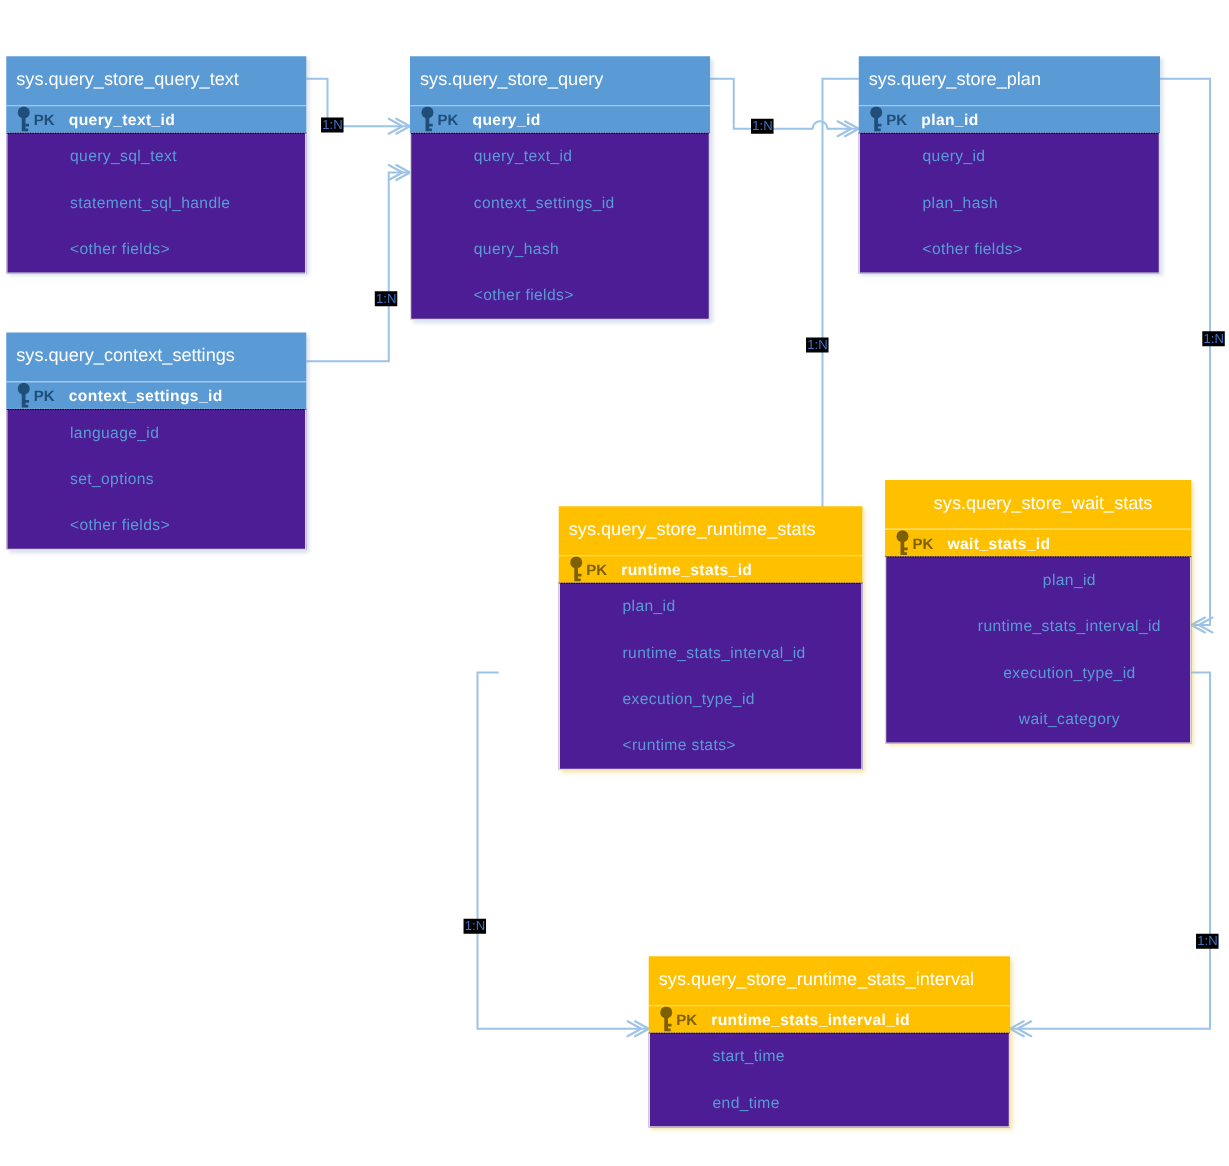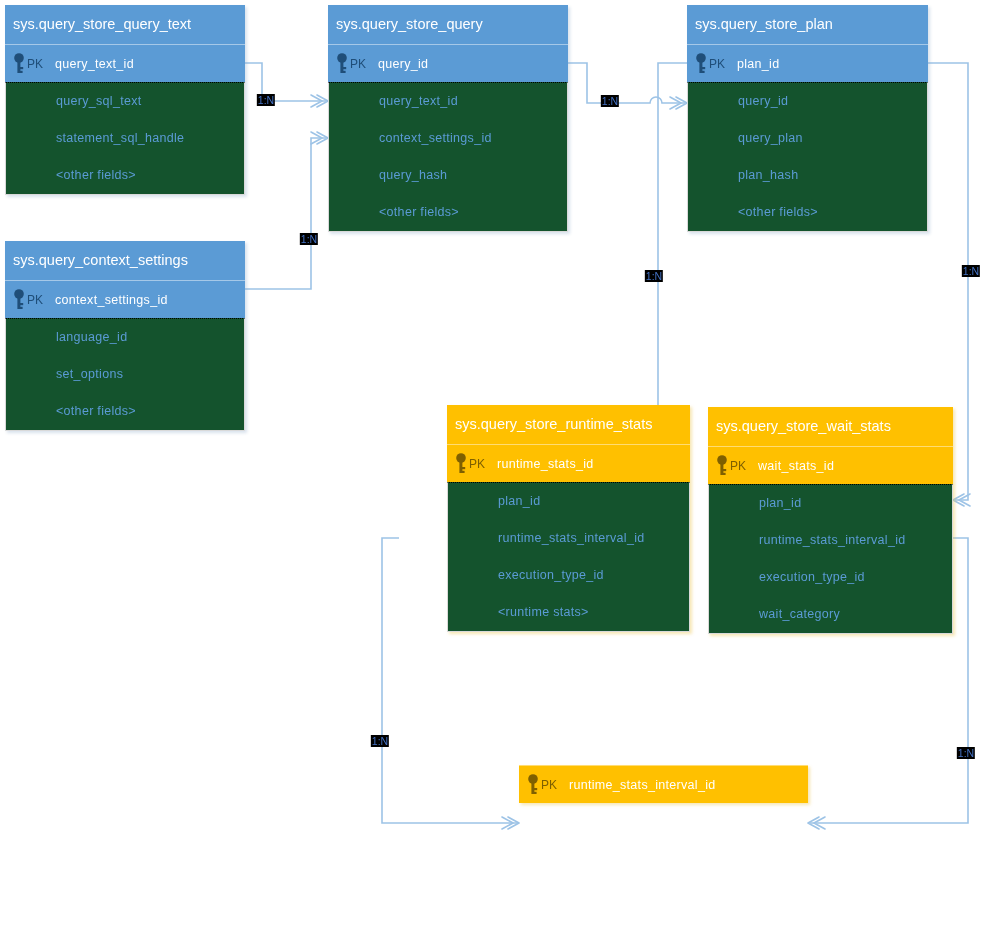--- a/index.html
+++ b/index.html
@@ -5,44 +5,44 @@
   html,body { margin:0; padding:0; background:#ffffff; }
   .canvas {
     position:relative; width:983px; height:933px; background:#ffffff;
     font-family:"Liberation Sans", sans-serif; overflow:hidden;
   }
   .wires { position:absolute; left:0; top:0; }
   .wire  { stroke:#9DC3E6; stroke-width:1.6; fill:none; }
   .arrow { stroke:#9DC3E6; stroke-width:1.6; fill:none; stroke-linecap:round; stroke-linejoin:round; }
 
   .etable { position:absolute; box-sizing:border-box; }
-  .etable.blue   { box-shadow:2px 2px 3px rgba(130,160,195,0.30); }
+  .etable.blue   { box-shadow:2px 2px 3px rgba(130,160,195,0.30);margin-top:40px; }
   .etable.orange { box-shadow:2px 2px 3px rgba(235,195,70,0.40); }
 
   .t-header {
     height:39px; line-height:39px; padding-left:8px;
     color:#ffffff; font-size:14.5px; white-space:nowrap; overflow:hidden;
   }
   .t-pk {
-    height:38px; display:flex; align-items:center; position:relative;
-    border-top:1px solid rgba(255,255,255,0.45); box-sizing:border-box;
+    height:22px; display:flex; align-items:center; position:relative;
+    border-top:1px solid rgba(255,255,255,0.45); box-sizing:border-box;font-weight:bold;
   }
   .blue   .t-header, .blue   .t-pk { background:#5B9BD5; }
   .orange .t-header, .orange .t-pk { background:#FFC000; }
 
   .key-icon { margin-left:8px; flex:0 0 auto; display:block; }
   .blue   .key-icon, .blue   .pk-tag { color:#1F4E79; }
   .orange .key-icon, .orange .pk-tag { color:#7F6000; }
   .key-icon circle, .key-icon rect { fill:currentColor; }
 
   .pk-tag   { font-size:12px; margin-left:1px; }
   .pk-field { position:absolute; left:50px; color:#ffffff; font-size:12.5px; letter-spacing:0.3px; white-space:nowrap; }
 
   .t-body {
-    background:#14532d;
+    background:#4c1d95;
     border:1px solid #D9D9D9;
     border-top:1px dotted #000000;
   }
   .t-row {
     height:37px; line-height:37px; padding-left:50px;
     color:#5B9BD5; font-size:12.5px; letter-spacing:0.3px; white-space:nowrap; overflow:hidden;
   }
 
   .rel-label {
     position:absolute; transform:translate(-50%,-50%);
@@ -125,27 +125,26 @@
           <circle cx="6" cy="5" r="4.8"></circle>
           <rect x="4.4" y="8.5" width="3" height="11.5"></rect>
           <rect x="7" y="14" width="3.2" height="2.2"></rect>
           <rect x="7" y="17.8" width="2.6" height="2.2"></rect>
         </svg>
       <span class="pk-tag">PK</span>
       <span class="pk-field">plan_id</span>
     </div>
     <div class="t-body">
       <div class="t-row">query_id</div>
-      <div class="t-row">query_plan</div>
       <div class="t-row">plan_hash</div>
       <div class="t-row">&lt;other fields&gt;</div>
     </div>
   </div>
 
-  <div class="etable blue" style="left:5px; top:241px; width:240px;">
+  <div class="etable blue" style="left:5px; top:226px; width:240px;">
     <div class="t-header">sys.query_context_settings</div>
     <div class="t-pk">
       <svg class="key-icon" width="13" height="21" viewBox="0 0 13 21">
           <circle cx="6" cy="5" r="4.8"></circle>
           <rect x="4.4" y="8.5" width="3" height="11.5"></rect>
           <rect x="7" y="14" width="3.2" height="2.2"></rect>
           <rect x="7" y="17.8" width="2.6" height="2.2"></rect>
         </svg>
       <span class="pk-tag">PK</span>
       <span class="pk-field">context_settings_id</span>
@@ -170,50 +169,55 @@
       <span class="pk-field">runtime_stats_id</span>
     </div>
     <div class="t-body">
       <div class="t-row">plan_id</div>
       <div class="t-row">runtime_stats_interval_id</div>
       <div class="t-row">execution_type_id</div>
       <div class="t-row">&lt;runtime stats&gt;</div>
     </div>
   </div>
 
-  <div class="etable orange" style="left:708px; top:407px; width:245px;">
+  <div class="etable orange" style="left:708px; top:384px; width:245px;text-align:center;">
     <div class="t-header">sys.query_store_wait_stats</div>
     <div class="t-pk">
       <svg class="key-icon" width="13" height="21" viewBox="0 0 13 21">
           <circle cx="6" cy="5" r="4.8"></circle>
           <rect x="4.4" y="8.5" width="3" height="11.5"></rect>
           <rect x="7" y="14" width="3.2" height="2.2"></rect>
           <rect x="7" y="17.8" width="2.6" height="2.2"></rect>
         </svg>
       <span class="pk-tag">PK</span>
       <span class="pk-field">wait_stats_id</span>
     </div>
     <div class="t-body">
       <div class="t-row">plan_id</div>
       <div class="t-row">runtime_stats_interval_id</div>
       <div class="t-row">execution_type_id</div>
       <div class="t-row">wait_category</div>
     </div>
   </div>
 
   <div class="etable orange" style="left:519px; top:765px; width:289px;">
+    <div class="t-header">sys.query_store_runtime_stats_interval</div>
     <div class="t-pk">
       <svg class="key-icon" width="13" height="21" viewBox="0 0 13 21">
           <circle cx="6" cy="5" r="4.8"></circle>
           <rect x="4.4" y="8.5" width="3" height="11.5"></rect>
           <rect x="7" y="14" width="3.2" height="2.2"></rect>
           <rect x="7" y="17.8" width="2.6" height="2.2"></rect>
         </svg>
       <span class="pk-tag">PK</span>
       <span class="pk-field">runtime_stats_interval_id</span>
+    </div>
+    <div class="t-body">
+      <div class="t-row">start_time</div>
+      <div class="t-row">end_time</div>
     </div>
   </div>
 
   <span class="rel-label" style="left:266px; top:100px;">1:N</span>
   <span class="rel-label" style="left:309px; top:239px;">1:N</span>
   <span class="rel-label" style="left:610px; top:101px;">1:N</span>
   <span class="rel-label" style="left:654px; top:276px;">1:N</span>
   <span class="rel-label" style="left:971px; top:271px;">1:N</span>
   <span class="rel-label" style="left:380px; top:741px;">1:N</span>
   <span class="rel-label" style="left:966px; top:753px;">1:N</span>

